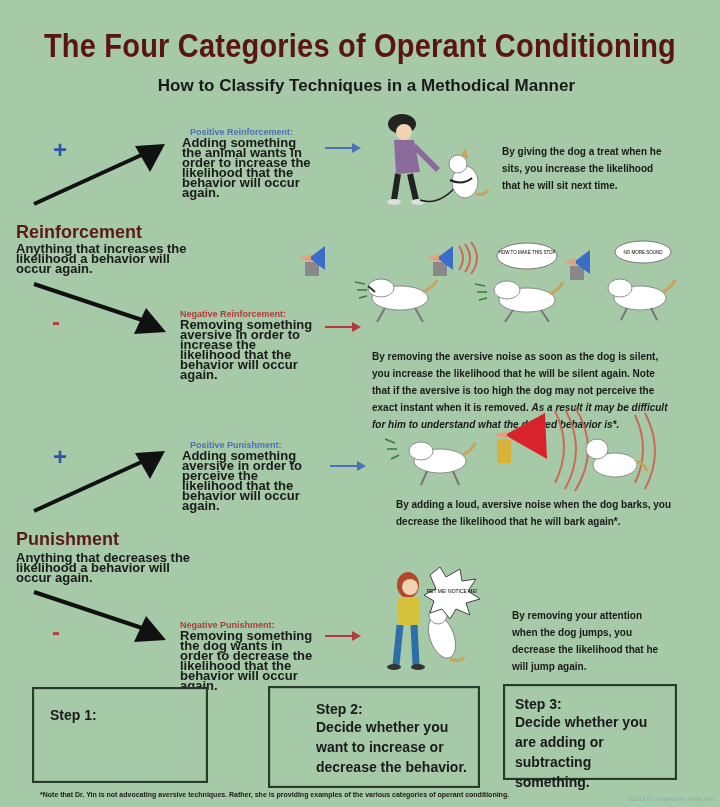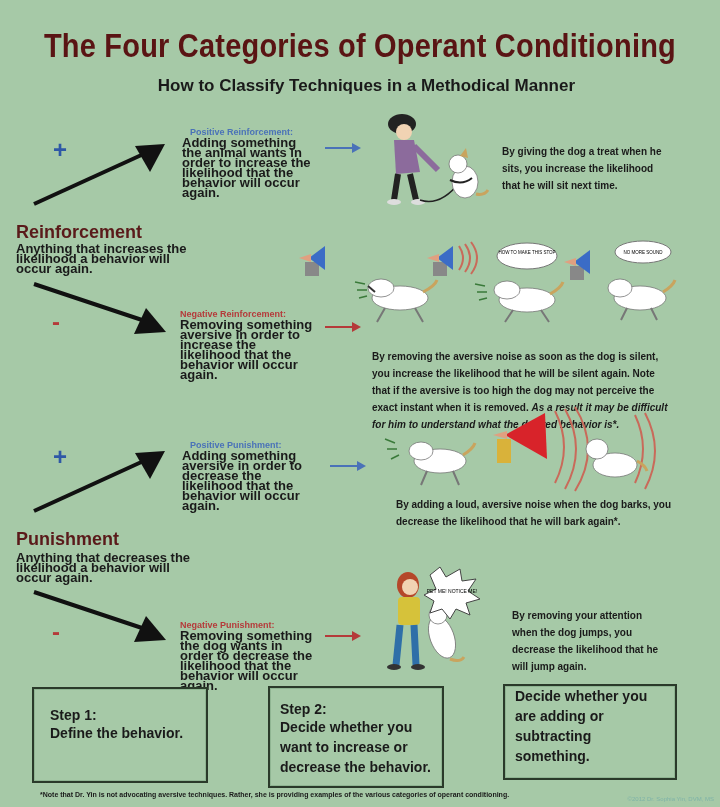--- a/index.html
+++ b/index.html
@@ -132,21 +132,21 @@
   <span>By removing the aversive noise as soon as the dog is silent, you increase the likelihood that he will be silent again. Note that if the aversive is too high the dog may not perceive the exact instant when it is removed.</span>
   <i>As a result it may be difficult for him to understand what the desired behavior is*.</i>
 </div>
 
 <div class="abs sign plus" style="left:53px;top:443px;">+</div>
 <svg class="abs" style="left:30px;top:447px;" width="140" height="70">
   <line x1="4" y1="64" x2="118" y2="12" stroke="#111" stroke-width="4"></line>
   <polygon points="135,4 105,6 120,32" fill="#111"></polygon>
 </svg>
 <div class="abs q-title blue" style="left:182px;top:440px;">Positive Punishment:</div>
-<div class="abs q-desc" style="left:182px;top:451px;width:135px;">Adding something aversive in order to decrease the likelihood that the behavior will occur again.</div>
+<div class="abs q-desc" style="left:182px;top:451px;width:135px;">Adding something aversive in order to perceive the likelihood that the behavior will occur again.</div>
 <svg class="abs" style="left:330px;top:460px;" width="36" height="12">
   <line x1="0" y1="6" x2="28" y2="6" stroke="#4a72b8" stroke-width="2"></line>
   <polygon points="36,6 27,1 27,11" fill="#4a72b8"></polygon>
 </svg>
 <svg class="abs" style="left:375px;top:405px;" width="300" height="85">
   <g>
     <path d="M10 34 l10 4 M12 44 l10 0 M16 54 l8 -4" stroke="#3a7a3a" stroke-width="1.5"></path>
     <ellipse cx="65" cy="56" rx="26" ry="12" fill="#fff" stroke="#777" stroke-width="0.8"></ellipse>
     <ellipse cx="46" cy="46" rx="12" ry="9" fill="#fff" stroke="#777" stroke-width="0.8"></ellipse>
     <path d="M88 50 Q98 44 100 38" stroke="#c9a45e" stroke-width="3" fill="none"></path>
@@ -198,24 +198,24 @@
   <path d="M70 94 Q80 98 84 92" stroke="#c9a45e" stroke-width="3" fill="none"></path>
   <g>
     <polygon points="50,10 60,2 66,12 80,4 82,16 96,14 88,26 100,34 86,38 90,50 76,44 70,54 62,44 50,48 54,36 44,30 56,24" fill="#fff" stroke="#444" stroke-width="1"></polygon>
     <text x="72" y="28" font-size="5" text-anchor="middle" font-family="Liberation Sans, sans-serif">PET ME! NOTICE ME!</text>
   </g>
 </svg>
 <div class="abs ex" style="left:512px;top:607px;width:150px;">By removing your attention when the dog jumps, you decrease the likelihood that he will jump again.</div>
 
 <div class="abs step" style="left:32px;top:687px;width:172px;height:92px;">
   <div class="step-label" style="margin:18px 0 0 16px;">Step 1:</div>
-  <div class="step-text" style="margin:0 0 0 16px;">Define the behavior.</div>
-</div>
-<div class="abs step" style="left:268px;top:686px;width:172px;height:98px;">
+</div>
+<div class="abs step" style="left:268px;top:686px;width:172px;height:98px;padding-left:36px;">
   <div class="step-label" style="margin:13px 0 0 10px;">Step 2:</div>
   <div class="step-text" style="margin:0 8px 0 10px;">Decide whether you want to increase or decrease the behavior.</div>
 </div>
 <div class="abs step" style="left:503px;top:684px;width:170px;height:92px;">
+  <div class="step-label" style="margin:10px 0 0 10px;">Step 3:</div>
   <div class="step-text" style="margin:0 8px 0 10px;">Decide whether you are adding or subtracting something.</div>
 </div>
 
 <div class="abs footnote">*Note that Dr. Yin is not advocating aversive techniques. Rather, she is providing examples of the various categories of operant conditioning.</div>
 <div class="abs credit">©2012 Dr. Sophia Yin, DVM, MS</div>
 
 </body></html>

